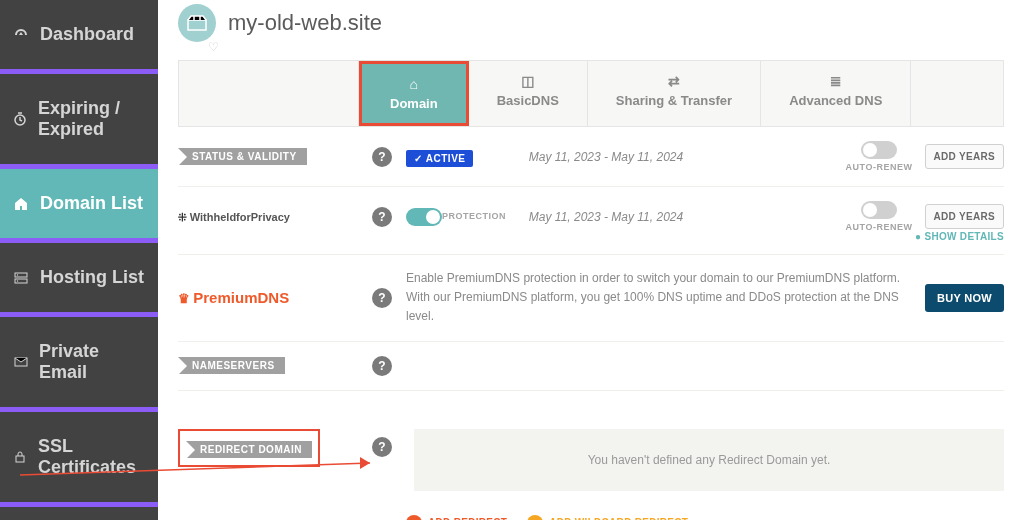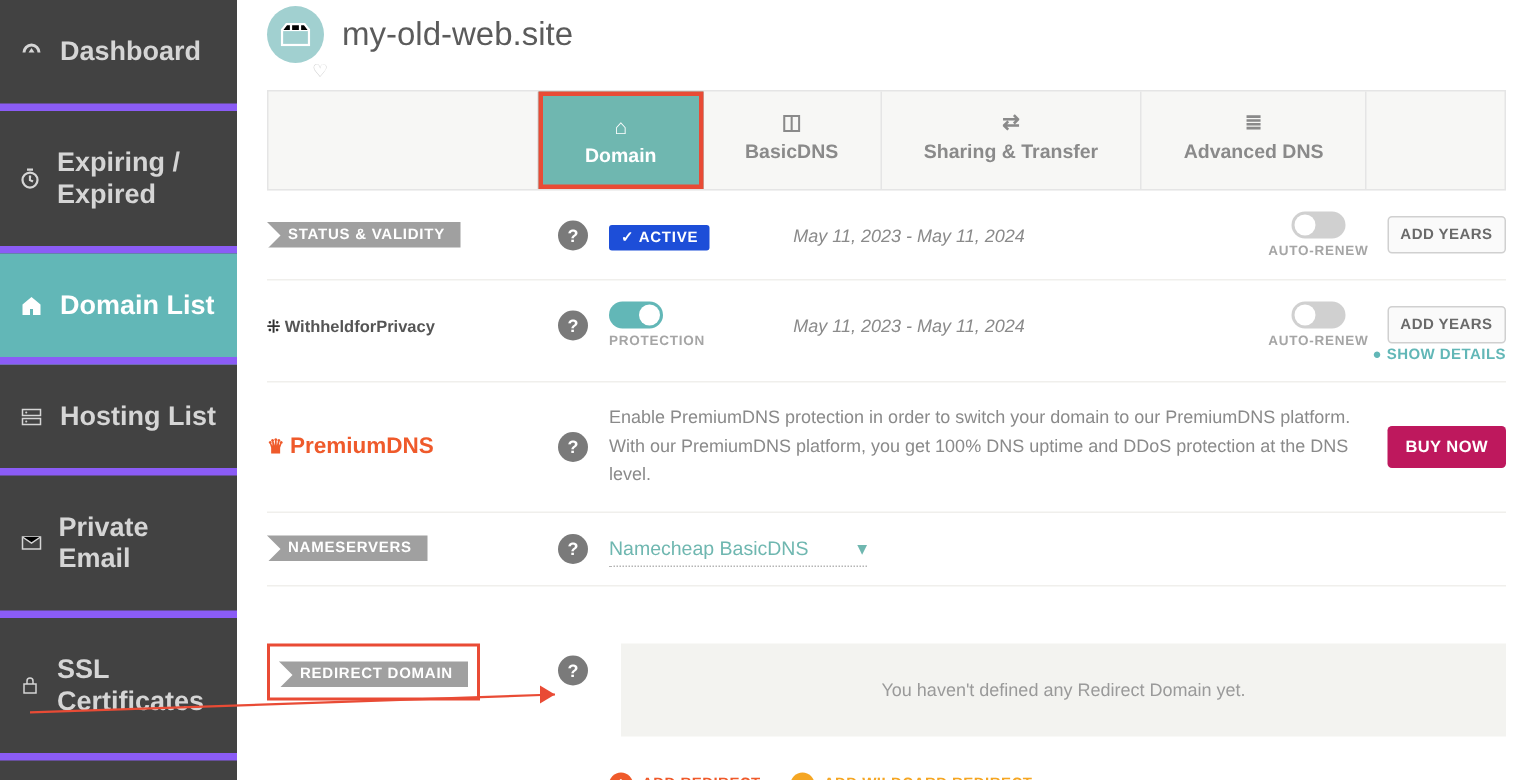--- a/index.html
+++ b/index.html
@@ -29,26 +29,26 @@
 .label-col { width: 180px; display: flex; align-items: flex-end; }
 .help-col { width: 48px; display: flex; justify-content: center; }
 .help-circle { width: 20px; height: 20px; border-radius: 50%; background: #7a7a7a; color: #fff; font-size: 12px; font-weight: 700; display: flex; align-items: center; justify-content: center; cursor: pointer; }
 .status-badge { background: #1d4ed8; color: #fff; font-size: 10px; font-weight: 700; padding: 3px 8px; border-radius: 2px; letter-spacing: .5px; }
 .status-badge::before { content: '✓ '; }
 .toggle { width: 36px; height: 18px; border-radius: 10px; background: #62b7b7; position: relative; cursor: pointer; }
 .toggle::after { content: ''; position: absolute; right: 2px; top: 2px; width: 14px; height: 14px; border-radius: 50%; background: #fff; }
 .toggle.off { background: #d0d0d0; }
 .toggle.off::after { left: 2px; right: auto; }
 .sub-label { font-size: 9px; color: #a5a5a5; letter-spacing: .5px; margin-top: 3px; font-weight: 700; }
-.mid-col { flex: 1; display: flex; flex-direction: column; align-items: flex-start; }
+.mid-col { flex: 1; display: flex; flex-direction: row; align-items: flex-start; }
 .dates-col { width: 200px; text-align: center; font-size: 12px; color: #8a8a8a; font-style: italic; }
 .autorenew-col { width: 90px; display: flex; flex-direction: column; align-items: center; }
 .action-col { width: 80px; display: flex; justify-content: flex-end; }
 .btn-outline { border: 1px solid #d0d0d0; background: #fafafa; color: #6a6a6a; font-size: 10px; font-weight: 700; padding: 6px 8px; border-radius: 3px; cursor: pointer; letter-spacing: .3px; }
-.btn-orange { background: #be185d; color: #fff; border: none; font-size: 11px; font-weight: 700; padding: 8px 12px; border-radius: 3px; cursor: pointer; letter-spacing: .3px; }
+.btn-orange { background: #0c4a6e; color: #fff; border: none; font-size: 11px; font-weight: 700; padding: 8px 12px; border-radius: 3px; cursor: pointer; letter-spacing: .3px; }
 .withheld { font-size: 11px; color: #555; font-weight: 600; }
 .withheld .dots { color: #333; margin-right: 3px; }
 .show-details { position: absolute; right: 0; bottom: 12px; font-size: 10px; color: #62b7b7; font-weight: 700; letter-spacing: .3px; cursor: pointer; }
 .show-details::before { content: '● '; }
 .premium-brand { color: #ef5a2b; font-size: 15px; font-weight: 700; }
 .premium-brand::before { content: '♛ '; font-size: 13px; }
 .desc-text { font-size: 12px; color: #8a8a8a; line-height: 1.6; }
 .ns-select { font-size: 13px; color: #6fb7b0; border: none; border-bottom: 1px dotted #b5b5b5; background: transparent; padding: 4px 0; width: 200px; cursor: pointer; }
 .redirect-section { margin-top: 24px; }
 .redirect-outline { border: 2px solid #e94b35; display: inline-block; padding: 8px 6px; }
@@ -236,23 +236,20 @@
         </div>
     </div>
 
     <div class="row">
       <div class="label-col">
           <span class="label-tag">NAMESERVERS</span>
         </div>
       <div class="help-col">
           <div class="help-circle">?</div>
         </div>
-      <div style="flex:1">
-        <span class="ns-select"><span>Namecheap BasicDNS</span> &nbsp;&nbsp;&nbsp;&nbsp;&nbsp;&nbsp;&nbsp;&nbsp;▾</span>
-      </div>
     </div>
 
     <div class="row no-border redirect-section" style="align-items:flex-start">
       <div class="label-col">
         <span class="redirect-outline">
           <span class="label-tag">REDIRECT DOMAIN</span>
         </span>
       </div>
       <div class="help-col" style="padding-top:8px">
           <div class="help-circle">?</div>

